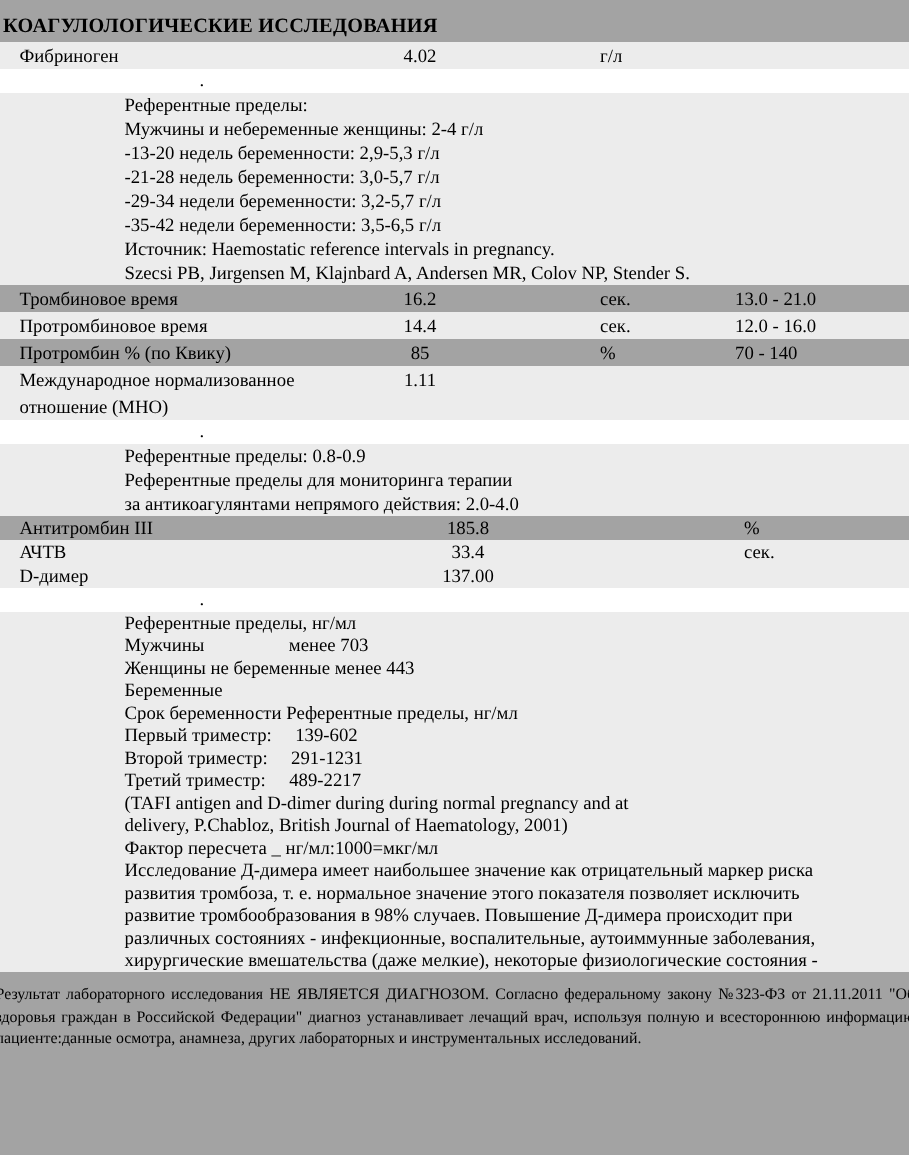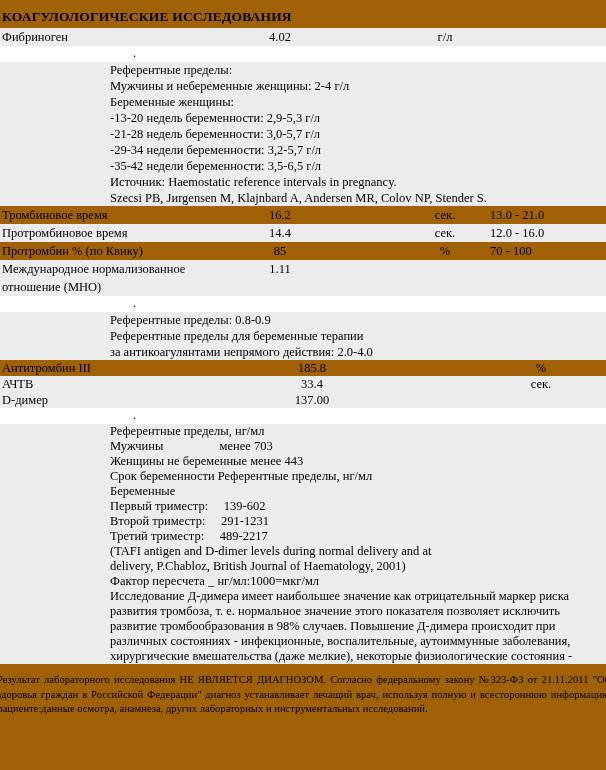--- a/index.html
+++ b/index.html
@@ -2,51 +2,51 @@
 <html><head>
 <meta charset="utf-8">
 <style>
   html,body{margin:0;padding:0;background:#ffffff;}
   .page{
     position:relative;
     width:606px;height:770px;
     overflow:hidden;
     font-family:"Liberation Serif","DejaVu Serif",serif;
     color:#000;
-    background:#a16207;
+    background:#a3a3a3;
   }
   .title{
     padding:9px 0 0 2px;
     height:19px;
     font-size:13.5px;
     font-weight:bold;
     letter-spacing:.2px;
     white-space:nowrap;
   }
   .row{
     display:grid;
     grid-template-columns:228px 104px 68px 90px 116px;
     align-items:start;
     font-size:12.5px;
     line-height:18px;
     min-height:18px;
   }
   .row.compact{line-height:16px;min-height:16px;gap:32px;}
-  .row .name{padding-left:2px;white-space:pre-wrap;}
+  .row .name{padding-left:13px;white-space:pre-wrap;}
   .row .val{text-align:center;font-weight:normal;}
-  .row .unit{text-align:center;}
+  .row .unit{text-align:left;}
   .row .range{text-align:left;}
   .stripe{background:#ececec;}
   .dotrow{
     height:16px;line-height:14px;
     padding-left:133px;font-size:12.5px;
     background:#ffffff;
   }
   .comment{
-    padding-left:110px;
+    padding-left:83px;
     font-size:12.5px;
   }
   .comment .cline{
     line-height:16px;
     white-space:pre-wrap;
   }
   .comment.tight .cline{line-height:15px;}
   .footer{
     margin-top:9px;
     margin-left:-3px;
@@ -78,21 +78,20 @@
     <div></div>
     <div class="unit">г/л</div>
     <div class="range"></div>
   </div>
 
   <div class="dotrow">.</div>
 
   <div class="comment stripe">
     <div class="cline">Референтные пределы:</div>
     <div class="cline">Мужчины и небеременные женщины: 2-4 г/л</div>
-    <div class="cline">Беременные женщины:</div>
     <div class="cline">-13-20 недель беременности: 2,9-5,3 г/л</div>
     <div class="cline">-21-28 недель беременности: 3,0-5,7 г/л</div>
     <div class="cline">-29-34 недели беременности: 3,2-5,7 г/л</div>
     <div class="cline">-35-42 недели беременности: 3,5-6,5 г/л</div>
     <div class="cline">Источник: Haemostatic reference intervals in pregnancy.</div>
     <div class="cline">Szecsi PB, Jиrgensen M, Klajnbard A, Andersen MR, Colov NP, Stender S.</div>
   </div>
 
   <div class="row">
     <div class="name">Тромбиновое время</div>
@@ -108,37 +107,37 @@
     <div></div>
     <div class="unit">сек.</div>
     <div class="range">12.0 - 16.0</div>
   </div>
 
   <div class="row">
     <div class="name">Протромбин % (по Квику)</div>
     <div class="val">85</div>
     <div></div>
     <div class="unit">%</div>
-    <div class="range">70 - 100</div>
+    <div class="range">70 - 140</div>
   </div>
 
   <div class="row stripe">
     <div class="name">Международное нормализованное
 отношение (МНО)</div>
     <div class="val">1.11</div>
     <div></div>
     <div class="unit"></div>
     <div class="range"></div>
   </div>
 
   <div class="dotrow">.</div>
 
   <div class="comment stripe">
     <div class="cline">Референтные пределы: 0.8-0.9</div>
-    <div class="cline">Референтные пределы для беременные терапии</div>
+    <div class="cline">Референтные пределы для мониторинга терапии</div>
     <div class="cline">за антикоагулянтами непрямого действия: 2.0-4.0</div>
   </div>
 
   <div class="row compact">
     <div class="name">Антитромбин III</div>
     <div class="val">185.8</div>
     <div></div>
     <div class="unit">%</div>
     <div class="range">80.0 - 120.0</div>
   </div>
@@ -159,26 +158,26 @@
     <div class="unit"></div>
     <div class="range"></div>
   </div>
 
   <div class="dotrow">.</div>
 
   <div class="comment tight stripe">
     <div class="cline">Референтные пределы, нг/мл</div>
     <div class="cline">Мужчины                  менее 703</div>
     <div class="cline">Женщины не беременные менее 443</div>
+    <div class="cline">Беременные</div>
     <div class="cline">Срок беременности Референтные пределы, нг/мл</div>
-    <div class="cline">Беременные</div>
     <div class="cline">Первый триместр:     139-602</div>
     <div class="cline">Второй триместр:     291-1231</div>
     <div class="cline">Третий триместр:     489-2217</div>
-    <div class="cline">(TAFI antigen and D-dimer levels during normal delivery and at</div>
+    <div class="cline">(TAFI antigen and D-dimer during during normal pregnancy and at</div>
     <div class="cline">delivery, P.Chabloz, British Journal of Haematology, 2001)</div>
     <div class="cline">Фактор пересчета _ нг/мл:1000=мкг/мл</div>
     <div class="cline">Исследование Д-димера имеет наибольшее значение как отрицательный маркер риска</div>
     <div class="cline">развития тромбоза, т. е. нормальное значение этого показателя позволяет исключить</div>
     <div class="cline">развитие тромбообразования в 98% случаев. Повышение Д-димера происходит при</div>
     <div class="cline">различных состояниях - инфекционные, воспалительные, аутоиммунные заболевания,</div>
     <div class="cline">хирургические вмешательства (даже мелкие), некоторые физиологические состояния -</div>
   </div>
 
   <div class="footer">

